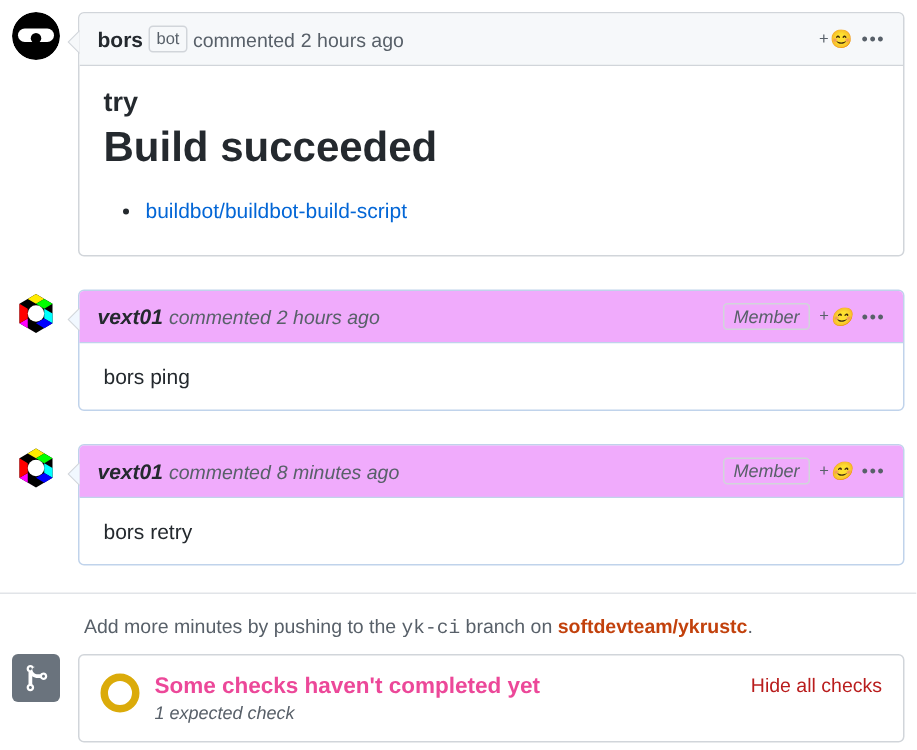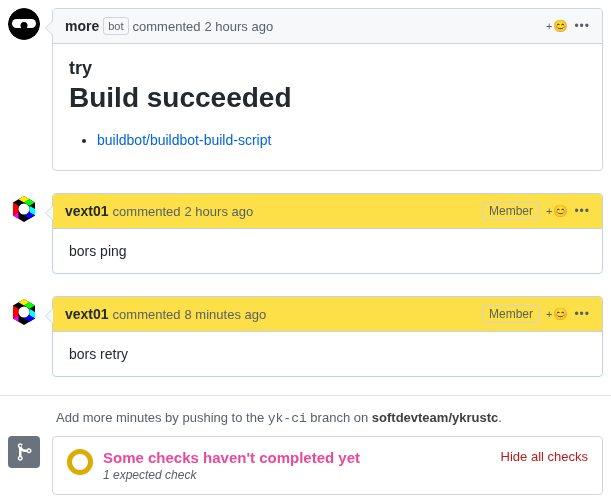--- a/index.html
+++ b/index.html
@@ -6,39 +6,39 @@
 body { font-family: -apple-system, BlinkMacSystemFont, "Segoe UI", Helvetica, Arial, sans-serif; background: #fff; color: #24292e; font-size: 14px; width: 611px; }
 .comment-wrap { display: flex; padding: 8px 8px 0 8px; }
 .avatar { width: 32px; height: 32px; flex-shrink: 0; margin-right: 12px; border-radius: 4px; overflow: hidden; }
 .avatar-bors { background: #fff; border-radius: 50%; position: relative; }
 .avatar-bors::before { content: ""; position: absolute; inset: 0; background: #000; border-radius: 50%; }
 .avatar-bors::after { content: ""; position: absolute; left: 4px; right: 4px; top: 11px; height: 9px; background: #fff; border-radius: 8px; }
 .avatar-bors .pupil { position: absolute; left: 50%; top: 14px; width: 7px; height: 7px; background: #000; border-radius: 50%; transform: translateX(-50%); z-index: 2; }
 .avatar-hex { position: relative; }
 .comment-box { flex: 1; border: 1px solid #d1d5da; border-radius: 4px; margin-bottom: 14px; position: relative; }
 .comment-header { display: flex; align-items: center; padding: 8px 12px; background: #f6f8fa; border-bottom: 1px solid #d1d5da; border-radius: 3px 3px 0 0; font-size: 13px; color: #586069; }
-.comment-header.blue { background: #fde047; border-bottom-color: #c0d3eb; }
+.comment-header.blue { background: #f0abfc; border-bottom-color: #c0d3eb; font-style: italic; }
 .comment-box.blue-border { border-color: #c0d3eb; }
 .author { font-weight: 600; color: #24292e; font-size: 14px; }
 .bot-badge { border: 1px solid #d1d5da; border-radius: 3px; padding: 0 4px; font-size: 11px; color: #586069; margin-left: 4px; line-height: 16px; }
 .timestamp { margin-left: 4px; }
 .header-right { margin-left: auto; display: flex; align-items: center; gap: 6px; }
 .member-badge { border: 1px solid #d1d5da; border-radius: 3px; padding: 1px 6px; font-size: 12px; color: #586069; }
 .react-btn { display: inline-flex; align-items: center; color: #586069; cursor: pointer; font-size: 12px; }
 .react-btn .plus { font-size: 11px; margin-right: 1px; }
 .kebab { color: #586069; cursor: pointer; letter-spacing: 1px; font-size: 12px; }
 .comment-body { padding: 14px 16px; }
 .comment-body .try-title { font-weight: 700; font-size: 18px; margin-bottom: 3px; }
 .comment-body h1.big { font-weight: 800; font-size: 28px; margin-bottom: 18px; }
 .comment-body ul { padding-left: 28px; margin-bottom: 8px; }
 .comment-body ul li { color: #24292e; }
 .comment-body a { color: #0366d6; text-decoration: none; }
 .note-line { padding: 14px 16px 10px 56px; color: #586069; font-size: 13px; border-top: 1px solid #e1e4e8; margin-top: 4px; }
 .note-line code { font-family: SFMono-Regular, Consolas, "Liberation Mono", Menlo, monospace; font-size: 13px; }
-.note-line strong { color: #404040; }
+.note-line strong { color: #c2410c; }
 .checks-wrap { display: flex; padding: 0 8px 8px 8px; }
 .checks-box { flex: 1; border: 1px solid #d1d5da; border-radius: 4px; }
 .checks-header { display: flex; padding: 12px 14px; align-items: flex-start; }
 .donut { width: 26px; height: 26px; border: 5px solid #dbab0a; border-radius: 50%; flex-shrink: 0; margin-right: 10px; }
 .checks-title { font-weight: 700; color: #ec4899; font-size: 15px; }
 .checks-sub { color: #586069; font-size: 12px; margin-top: 2px; font-style: italic; }
 .hide-link { color: #b91c1c; cursor: pointer; margin-left: auto; font-size: 13px; }
 .merge-avatar { width: 32px; height: 32px; background: #6a737d; border-radius: 4px; display: flex; align-items: center; justify-content: center; flex-shrink: 0; margin-right: 12px; }
 .caret { position: absolute; left: -8px; top: 11px; width: 0; height: 0; border-top: 8px solid transparent; border-bottom: 8px solid transparent; border-right: 8px solid #d1d5da; }
 .caret::after { content: ""; position: absolute; left: 1px; top: -7px; border-top: 7px solid transparent; border-bottom: 7px solid transparent; border-right: 7px solid #f6f8fa; }
@@ -47,21 +47,21 @@
 </head>
 <body>
 
 <div class="comment-wrap">
   <div class="avatar avatar-bors">
       <span class="pupil"></span>
     </div>
   <div class="comment-box">
     <div class="caret"></div>
     <div class="comment-header">
-      <span class="author">more</span>
+      <span class="author">bors</span>
       <span class="bot-badge">bot</span>
       <span class="timestamp">commented</span>
       <span class="timestamp">2 hours ago</span>
       <div class="header-right">
         <span class="react-btn"><span class="plus">+</span>😊</span>
         <span class="kebab">•••</span>
       </div>
     </div>
     <div class="comment-body">
       <div class="try-title">try</div>

